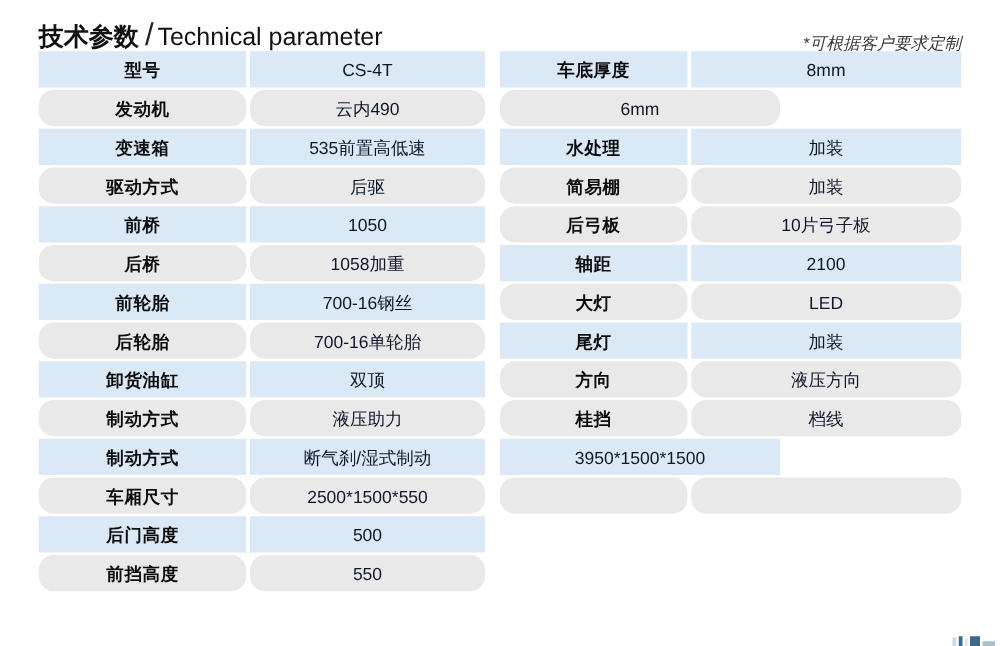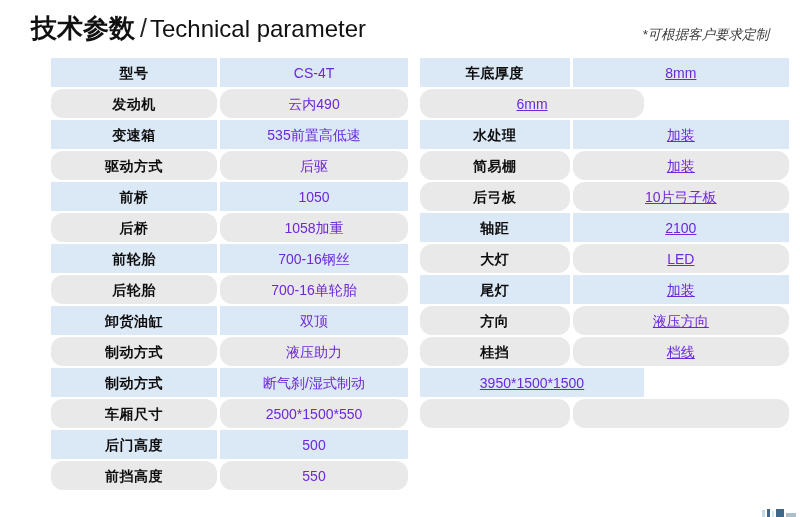--- a/index.html
+++ b/index.html
@@ -29,52 +29,51 @@
     left: 31px;
     top: 11px;
     font-size: 25px;
     line-height: 34px;
     white-space: nowrap;
     color: #111111;
     letter-spacing: 0px;
   }
   #page-title .zh {
     font-weight: bold;
-    font-size: 26px;
+    font-size: 20px;
     font-family: Liberation Mono, monospace;
   }
   #page-title .sep {
     font-weight: normal;
     font-size: 25px;
     padding: 0 3px 0 5px;
     color: #222;
   }
   #page-title .en {
     font-weight: normal;
-    font-size: 24px;
+    font-size: 20px;
   }
   #custom-note {
     position: absolute;
     right: 31px;
     top: 26px;
     font-size: 13.5px;
     line-height: 18px;
     color: #3a3a3a;
     white-space: nowrap;
     font-style: italic;
   }
 
   
   .spec-table {
     position: absolute;
-    top: 58px;
+    top: 41px;
     display: flex;
     flex-direction: column;
     gap: 2px;
-    margin-left: 20px;
   }
   #spec-table-left {
     left: 31px;
     width: 357px;
   }
   #spec-table-right {
     left: 400px;
     width: 369px;
   }
 
@@ -95,29 +94,29 @@
     white-space: nowrap;
     overflow: hidden;
   }
   .cell-label {
     font-weight: bold;
     color: #0d0d0d;
     letter-spacing: 0.5px;
   }
   .cell-value {
     font-weight: normal;
-    color: #6d28d9;
+    color: #0f172a;
   }
 
   
   #spec-table-left .cell-label { width: 166px; }
   #spec-table-left .cell-value { width: 188px; }
   
   #spec-table-right .cell-label { width: 155px; }
-  #spec-table-right .cell-value { width: 224px; text-decoration: underline; }
+  #spec-table-right .cell-value { width: 224px; }
 
   
   #watermark {
     position: absolute;
     right: 4px;
     bottom: 0px;
     width: 34px;
     height: 9px;
     display: flex;
     align-items: flex-end;

